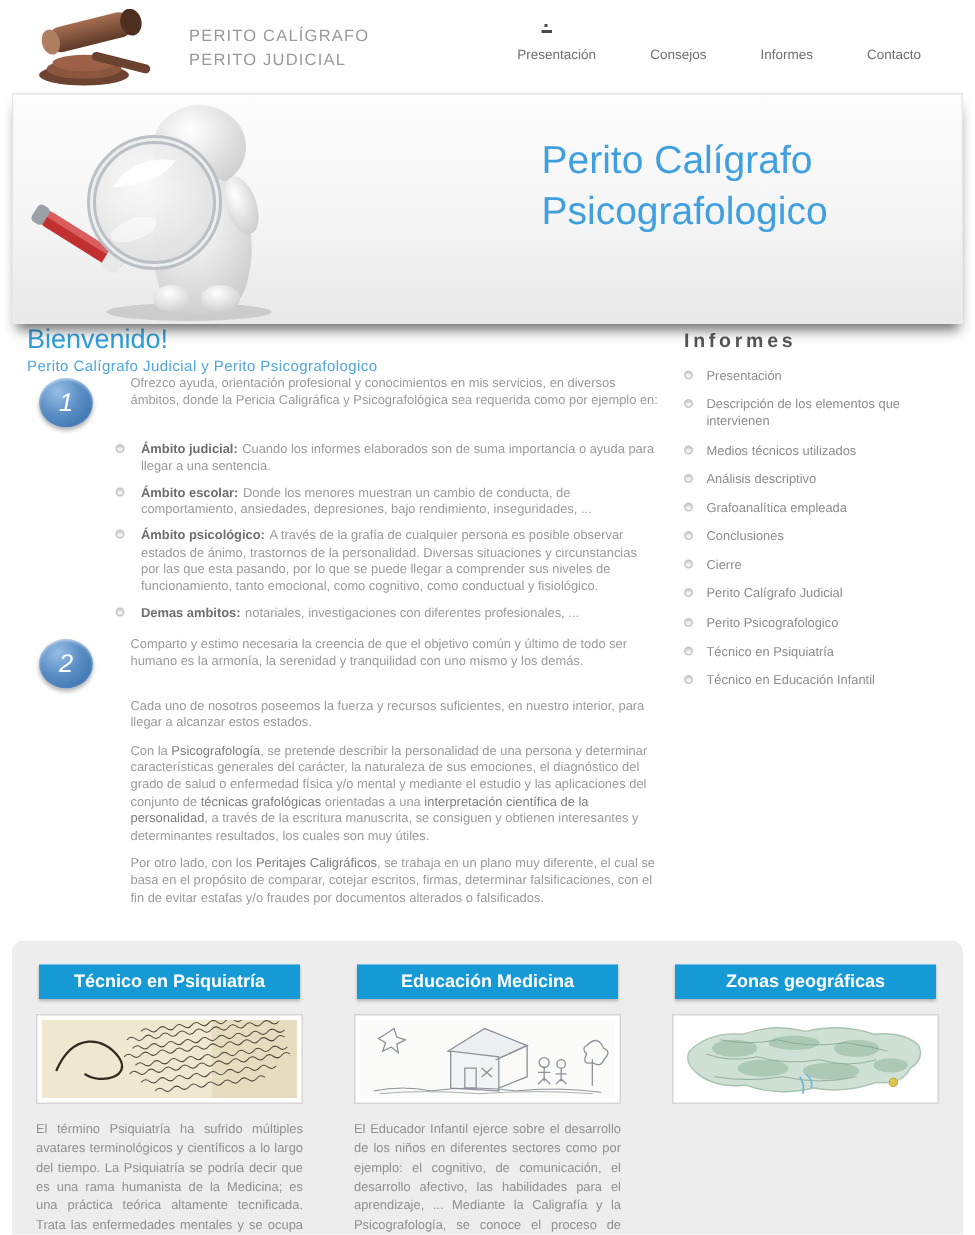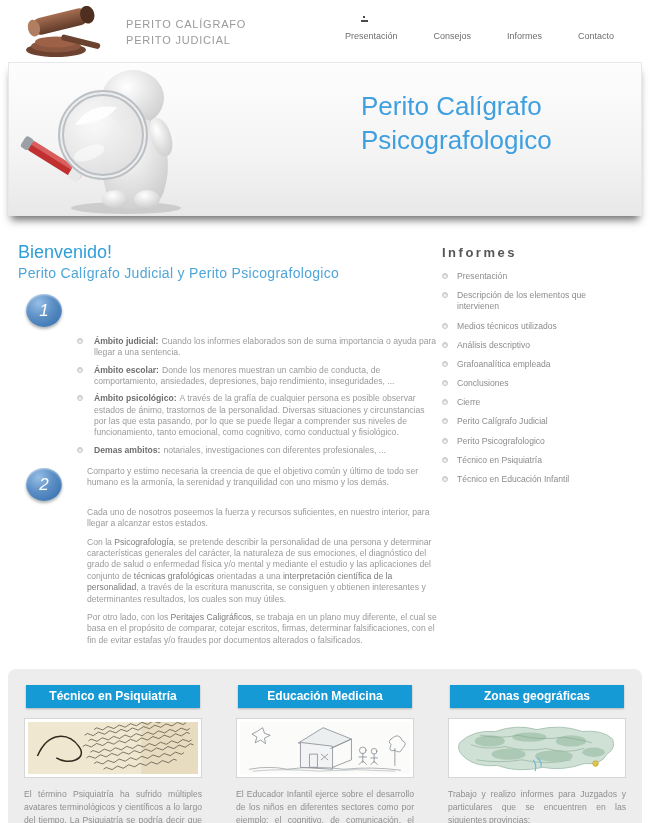--- a/index.html
+++ b/index.html
@@ -18,24 +18,24 @@
   .nav-item .marker::before { content:""; position:absolute; top:-4px; left:2px; width:2px; height:2px; background:#4a4a4a; }
   
   .hero { margin: 0 8px; height: 154px; position: relative;
     background: linear-gradient(180deg, #fdfdfd 0%, #f5f5f5 55%, #e8e8e8 100%);
     border: 1px solid #e8e8e8;
     box-shadow: 0 7px 8px -3px rgba(35,35,35,.65);
   }
   .hero-figure { position: absolute; left: 2px; top: 2px; width: 215px; height: 150px; }
   .hero-title { position: absolute; left: 352px; top: 26px; font-size: 26px; line-height: 34px; color: #3f9fdf; }
   
-  .main { display: flex; padding: 26px 10px 0 18px; }
+  .main { display: flex; gap: 14px; padding: 0 10px 0 18px; }
   .col-left { width: 424px; flex: none; }
   .welcome-title { font-size: 18px; font-weight: 400; color: #2f9eda; margin-bottom: 2px; }
-  .welcome-sub { font-size: 14px; font-weight: 400; color: #4fa6d9; margin-bottom: 11px; letter-spacing: .3px; }
+  .welcome-sub { font-size: 10px; font-weight: 400; color: #4fa6d9; letter-spacing: .3px; }
   .point { display: flex; margin-bottom: 6px; }
   .num-circle { width: 36px; height: 33px; border-radius: 50%; flex: none; margin: 2px 0 0 8px;
     background: radial-gradient(circle at 35% 28%, #96bee6 0%, #5b8ec4 45%, #2f6aa8 100%);
     color: #fff; font-size: 17px; font-style: italic; display: flex; align-items: center; justify-content: center;
     box-shadow: 0 2px 3px rgba(0,0,0,.3), inset 0 1px 2px rgba(255,255,255,.6); }
   .point-body { margin-left: 25px; flex: 1; }
   .para { font-size: 8.6px; line-height: 1.32; color: #9a9a9a; margin-bottom: 7px; max-width: 353px; }
   .indent { margin-left: 69px; }
   .ambitos { list-style: none; margin: 9px 0 10px 59px; }
   .ambitos li { display: flex; gap: 11px; margin-bottom: 6px; max-width: 362px; }
@@ -137,20 +137,23 @@
   </div>
 </div>
 
 <div class="main">
   <div class="col-left">
     <div class="welcome-title">Bienvenido!</div>
     <div class="welcome-sub">Perito Calígrafo Judicial y Perito Psicografologico</div>
 
     <div class="point">
       <div class="num-circle">1</div>
+      <div class="point-body">
+        <p class="para">Ofrezco ayuda, orientación profesional y conocimientos en mis servicios, en diversos ámbitos, donde la Pericia Caligráfica y Psicografológica sea requerida como por ejemplo en:</p>
+      </div>
     </div>
 
     <ul class="ambitos">
       <li>
         <span class="bullet"></span>
         <span class="ambito-text"><span class="lead">Ámbito judicial:</span><span>Cuando los informes elaborados son de suma importancia o ayuda para llegar a una sentencia.</span></span>
       </li>
       <li>
         <span class="bullet"></span>
         <span class="ambito-text"><span class="lead">Ámbito escolar:</span><span>Donde los menores muestran un cambio de conducta, de comportamiento, ansiedades, depresiones, bajo rendimiento, inseguridades, ...</span></span>
@@ -296,16 +299,15 @@
         </g>
         <g stroke="#86a692" stroke-width=".6" fill="none">
           <path d="M20 24 q16 6 36 2 q22 6 44 2 q20 6 40 0"></path>
           <path d="M30 14 q20 4 40 0 q24 6 48 2 q16 2 30 6"></path>
           <path d="M26 40 q24 4 48 0 q26 6 52 0"></path>
         </g>
         <path d="M86 40 q4 6 2 12 m2 -14 q6 4 4 10" stroke="#6fb7d9" stroke-width="1.2" fill="none"></path>
         <circle cx="152" cy="44" r="3" fill="#dfc44e" stroke="#b59b2e" stroke-width=".6"></circle>
       </svg>
     </div>
-    <div class="panel-text">Trabajo y realizo informes para Juzgados y particulares que se encuentren en las siguientes provincias:</div>
 
   </div>
 </div>
 
 </body></html>

